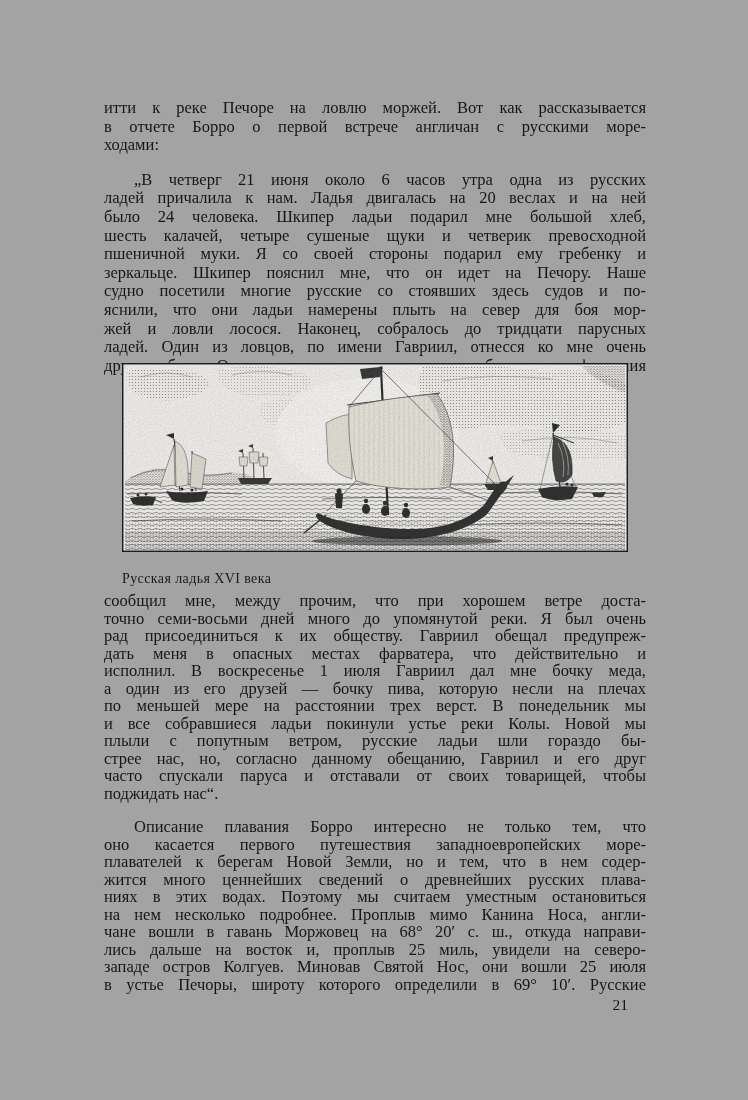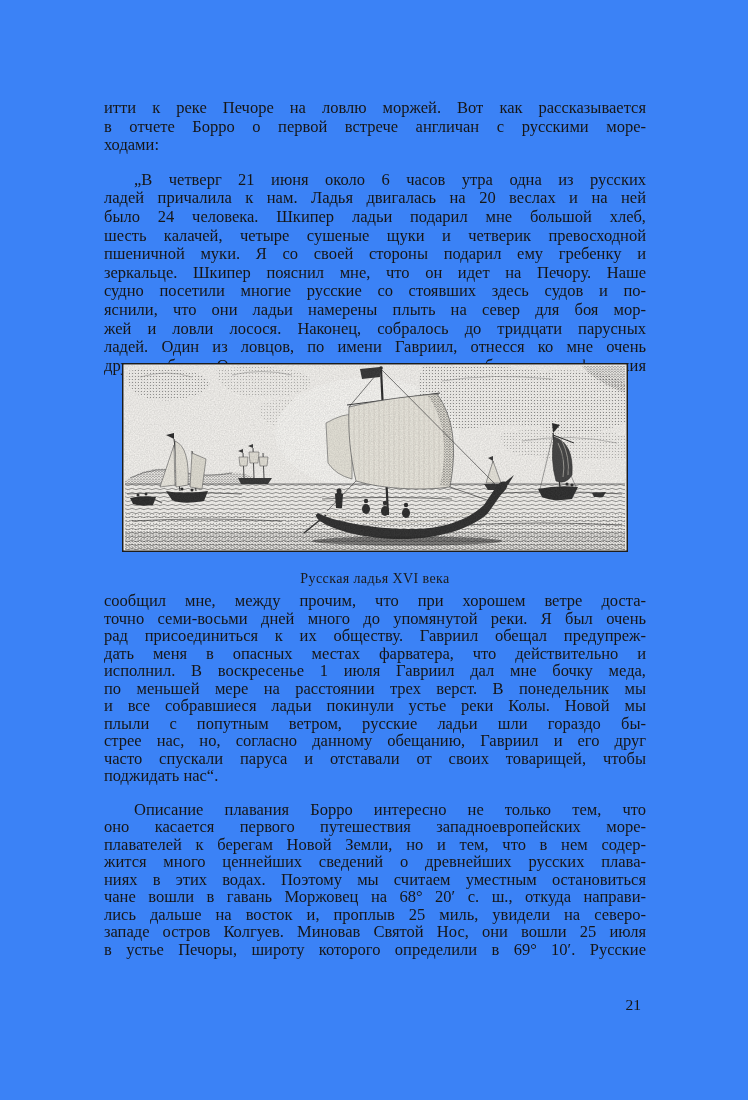--- a/index.html
+++ b/index.html
@@ -1,30 +1,30 @@
 <!DOCTYPE html>
 <html><head>
 <meta charset="utf-8">
 <style>
   html,body{margin:0;padding:0;}
   body{width:748px;height:1100px;background:#ffffff;}
-  .page{position:relative;width:748px;height:1100px;background:#3b82f6;
+  .page{position:relative;width:748px;height:1100px;background:#a3a3a3;
         font-family:"Liberation Serif",serif;color:#161616;overflow:hidden;}
   .textblock{position:absolute;left:104px;width:542px;}
   .upper{top:99px;}
   .lower{top:592px;}
   .ln{margin:0;font-size:16.5px;line-height:18.6px;
       text-align:justify;text-align-last:justify;white-space:normal;}
   .lower .ln{line-height:17.5px;}
   .ln.end{text-align-last:left;}
   .ln.ind{padding-left:30px;margin-top:16px;}
   .fig{position:absolute;left:122px;top:363px;width:506px;margin:0;}
   .fig svg{display:block;width:506px;height:189px;}
-  .cap{margin-top:19px;text-align:center;font-size:14px;letter-spacing:0.4px;color:#1b1b1b;}
-  .pagenum{position:absolute;top:996px;left:108px;width:533px;
+  .cap{margin-top:19px;text-align:left;font-size:14px;letter-spacing:0.4px;color:#1b1b1b;}
+  .pagenum{position:absolute;top:996px;left:95px;width:533px;
            text-align:right;font-size:15.5px;color:#161616;}
 </style>
 </head>
 <body>
 
 <div class="page">
 
   <div class="textblock upper">
     <p class="ln">итти к реке Печоре на ловлю моржей. Вот как рассказывается</p>
     <p class="ln">в отчете Борро о первой встрече англичан с русскими море-</p>
@@ -175,31 +175,33 @@
     </svg>
     <figcaption class="cap">Русская ладья XVI века</figcaption>
   </figure>
 
   <div class="textblock lower">
     <p class="ln">сообщил мне, между прочим, что при хорошем ветре доста-</p>
     <p class="ln">точно семи-восьми дней много до упомянутой реки. Я был очень</p>
     <p class="ln">рад присоединиться к их обществу. Гавриил обещал предупреж-</p>
     <p class="ln">дать меня в опасных местах фарватера, что действительно и</p>
     <p class="ln">исполнил. В воскресенье 1 июля Гавриил дал мне бочку меда,</p>
+    <p class="ln">а один из его друзей — бочку пива, которую несли на плечах</p>
     <p class="ln">по меньшей мере на расстоянии трех верст. В понедельник мы</p>
     <p class="ln">и все собравшиеся ладьи покинули устье реки Колы. Новой мы</p>
     <p class="ln">плыли с попутным ветром, русские ладьи шли гораздо бы-</p>
     <p class="ln">стрее нас, но, согласно данному обещанию, Гавриил и его друг</p>
     <p class="ln">часто спускали паруса и отставали от своих товарищей, чтобы</p>
     <p class="ln end">поджидать нас“.</p>
     <p class="ln ind">Описание плавания Борро интересно не только тем, что</p>
     <p class="ln">оно касается первого путешествия западноевропейских море-</p>
     <p class="ln">плавателей к берегам Новой Земли, но и тем, что в нем содер-</p>
     <p class="ln">жится много ценнейших сведений о древнейших русских плава-</p>
     <p class="ln">ниях в этих водах. Поэтому мы считаем уместным остановиться</p>
+    <p class="ln">на нем несколько подробнее. Проплыв мимо Канина Носа, англи-</p>
     <p class="ln">чане вошли в гавань Моржовец на 68° 20′ с. ш., откуда направи-</p>
     <p class="ln">лись дальше на восток и, проплыв 25 миль, увидели на северо-</p>
     <p class="ln">западе остров Колгуев. Миновав Святой Нос, они вошли 25 июля</p>
     <p class="ln">в устье Печоры, широту которого определили в 69° 10′. Русские</p>
   </div>
 
   <div class="pagenum">21</div>
 
 </div>
 

